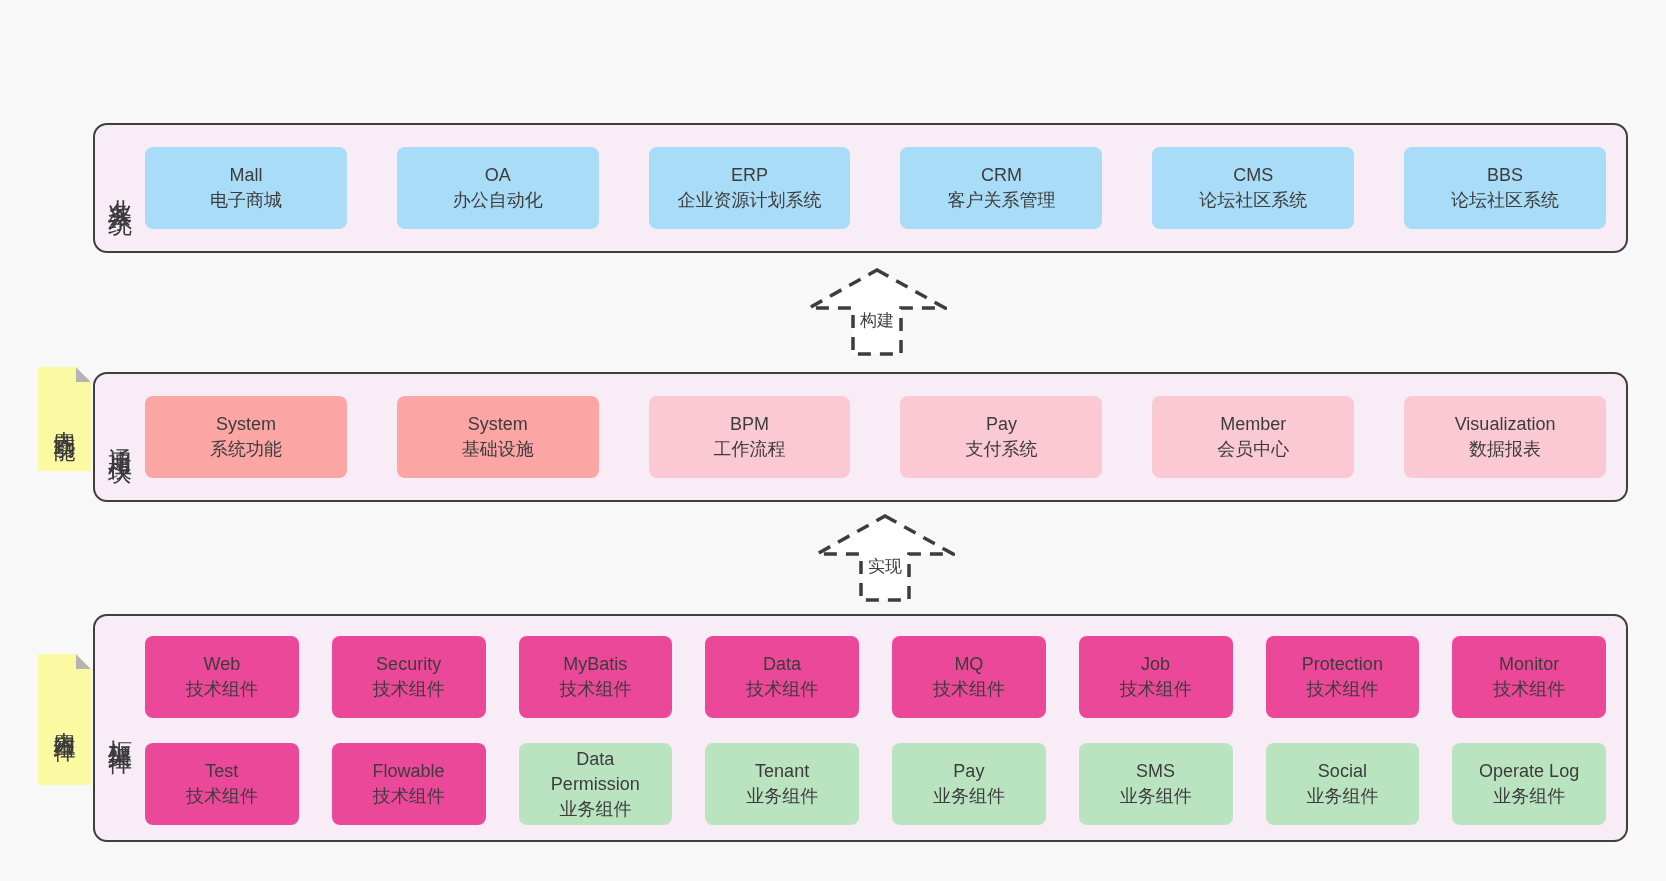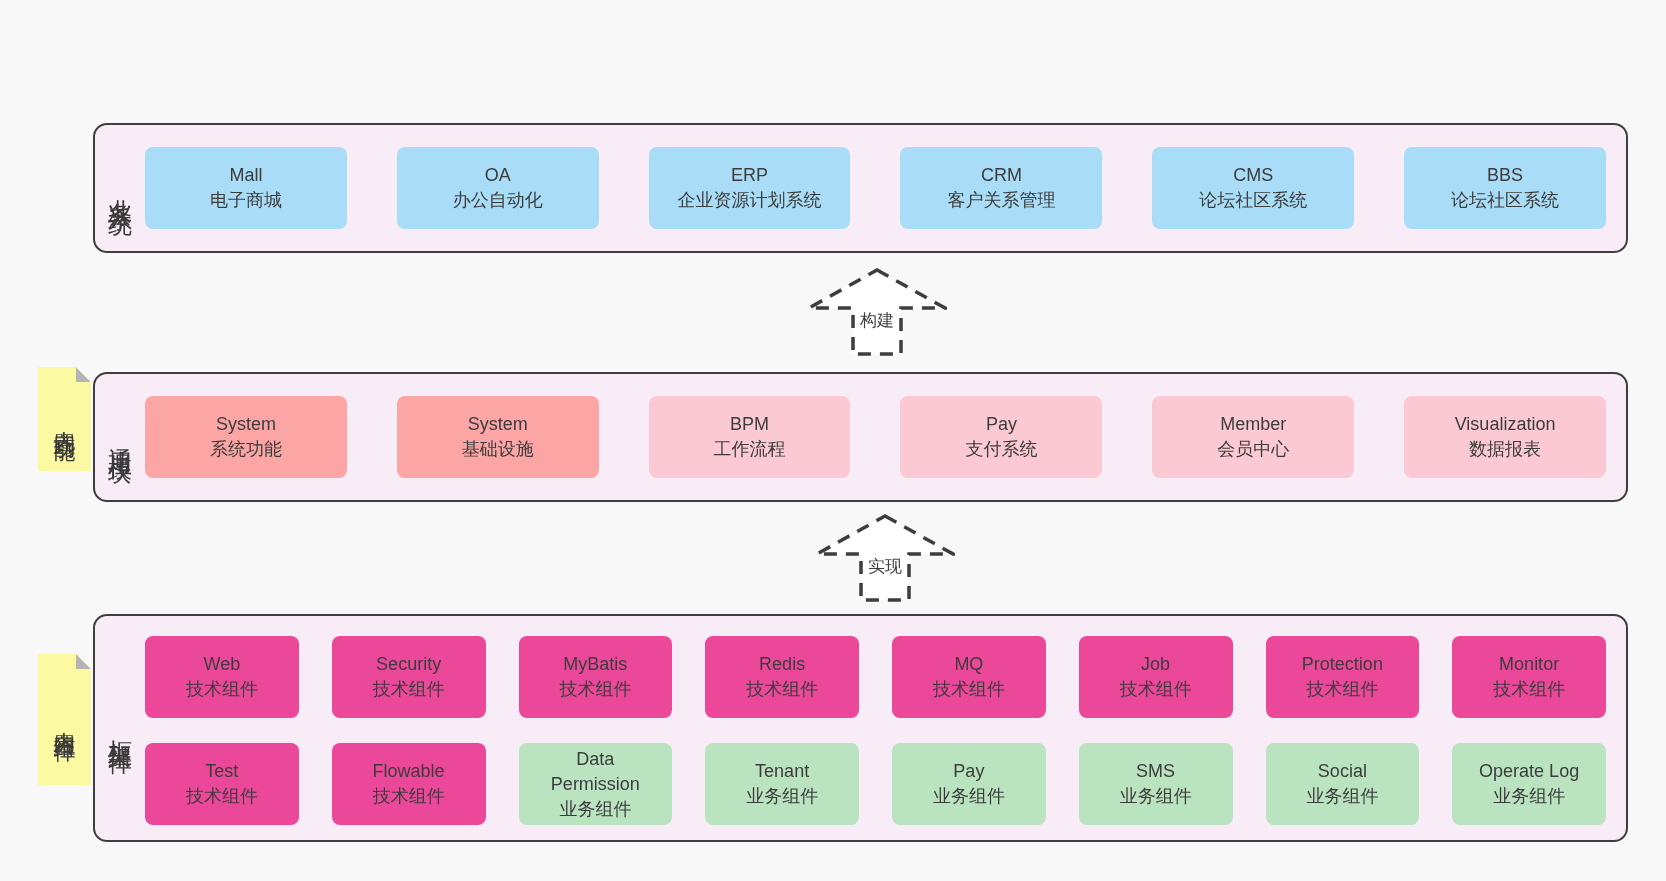--- a/index.html
+++ b/index.html
@@ -174,21 +174,21 @@
       </div>
       <div class="box green">
         <span class="box-en">Security</span>
         <span class="box-zh">技术组件</span>
       </div>
       <div class="box green">
         <span class="box-en">MyBatis</span>
         <span class="box-zh">技术组件</span>
       </div>
       <div class="box green">
-        <span class="box-en">Redis</span>
+        <span class="box-en">Data</span>
         <span class="box-zh">技术组件</span>
       </div>
       <div class="box green">
         <span class="box-en">MQ</span>
         <span class="box-zh">技术组件</span>
       </div>
       <div class="box green">
         <span class="box-en">Job</span>
         <span class="box-zh">技术组件</span>
       </div>

